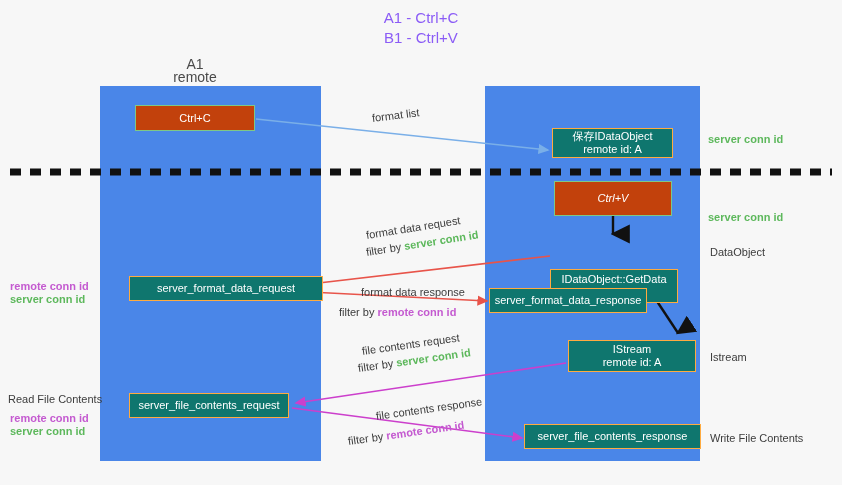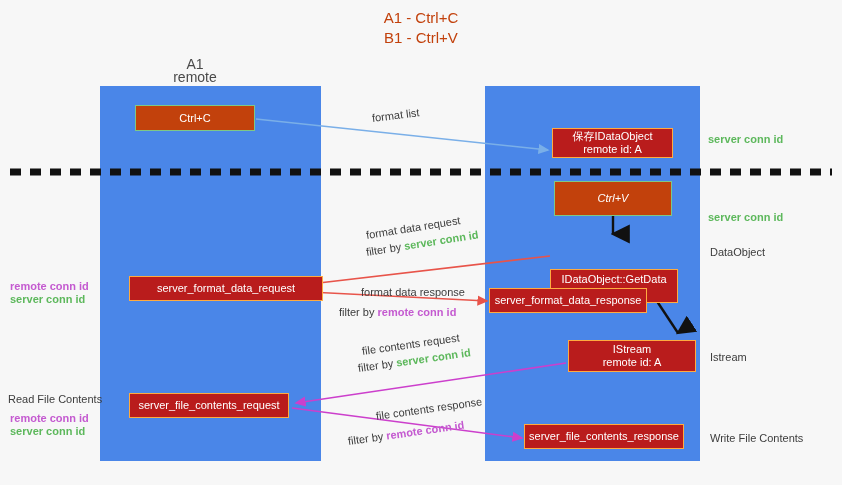--- a/index.html
+++ b/index.html
@@ -22,21 +22,21 @@
 
   
   #title {
     position: absolute;
     top: 8px;
     left: 0;
     width: 842px;
     text-align: center;
     font-size: 15px;
     line-height: 20px;
-    color: #c2410c;
+    color: #8b5cf6;
     white-space: pre-line;
   }
 
   
   .col-head {
     position: absolute;
     text-align: center;
     font-size: 14px;
     line-height: 13px;
     color: #4a4a4a;
@@ -58,21 +58,21 @@
     align-items: center;
     justify-content: center;
     color: #ffffff;
     font-size: 11px;
     line-height: 13px;
     text-align: center;
     white-space: pre-line;
     border: 1px solid rgba(255,255,255,0.35);
   }
   .node.green { background: #c2410c; border-color: #7ec887; }
-  .node.orange { background: #b91c1c; border-color: #ffab40; }
+  .node.orange { background: #0f766e; border-color: #ffab40; }
 
   
   .lbl {
     position: absolute;
     font-size: 11px;
     line-height: 14px;
     white-space: pre-line;
   }
   .lbl.dark   { color: #3c3c3c; }
   .lbl.green  { color: #5db85c; font-weight: bold; }
@@ -153,21 +153,21 @@
 
   <div class="node orange" style="left:568px; top:340px; width:128px; height:32px;">IStream
 remote id: A</div>
 
   <div class="node orange" style="left:129px; top:276px; width:194px; height:25px;">server_format_data_request</div>
 
   <div class="node orange" style="left:489px; top:288px; width:158px; height:25px;">server_format_data_response</div>
 
   <div class="node orange" style="left:129px; top:393px; width:160px; height:25px;">server_file_contents_request</div>
 
-  <div class="node orange" style="left:524px; top:424px; width:160px; height:25px;">server_file_contents_response</div>
+  <div class="node orange" style="left:524px; top:424px; width:177px; height:25px;">server_file_contents_response</div>
 
   <div class="lbl dark rot-b" style="left:372px; top:111px;">format list</div>
 
   <div class="lbl dark rot-a" style="left:366px; top:228px;">format data request</div>
   <div class="lbl rot-a" style="left:366px; top:245px;"><span class="dark">filter by </span><span class="inline-green">server conn id</span></div>
 
   <div class="lbl dark" style="left:361px; top:285px;">format data response</div>
   <div class="lbl" style="left:339px; top:305px;"><span class="dark">filter by </span><span class="inline-purple">remote conn id</span></div>
 
   <div class="lbl dark rot-c" style="left:362px; top:344px;">file contents request</div>

